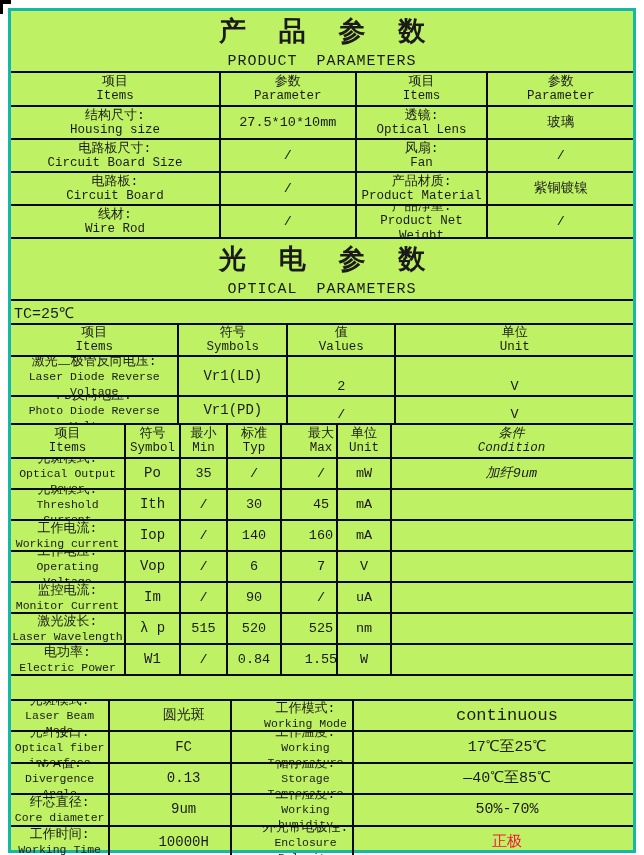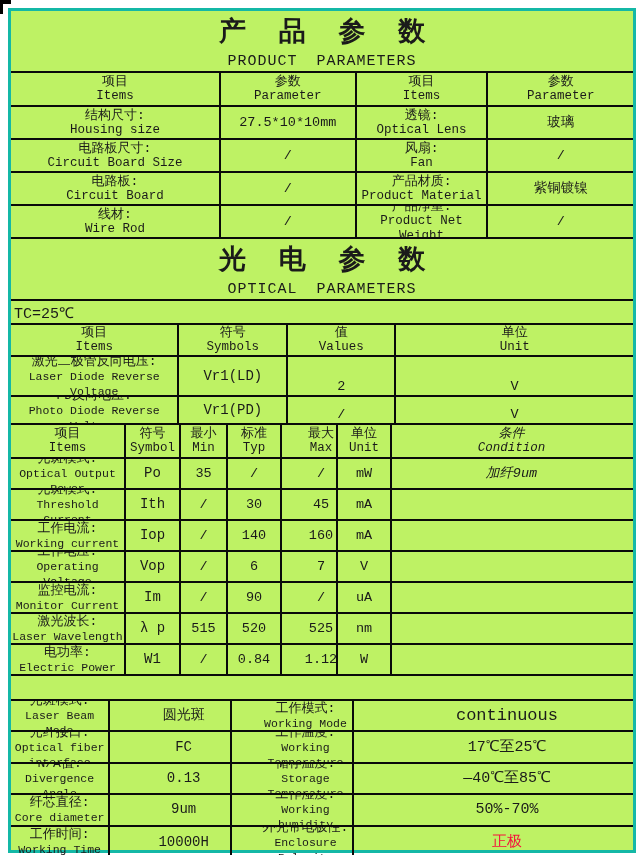--- a/index.html
+++ b/index.html
@@ -396,21 +396,21 @@
       <div class="cell sp-c1">
           <span class="sym">W1</span>
         </div>
       <div class="cell sp-c2">
           <span class="val">/</span>
         </div>
       <div class="cell sp-c3">
           <span class="val">0.84</span>
         </div>
       <div class="cell sp-c4">
-          <span class="val">1.12</span>
+          <span class="val">1.55</span>
         </div>
       <div class="cell sp-c5">
           <span class="val">W</span>
         </div>
       <div class="cell sp-c6">
           <span class="val"></span>
         </div>
     </div>
 
     <div class="gap-row"></div>

